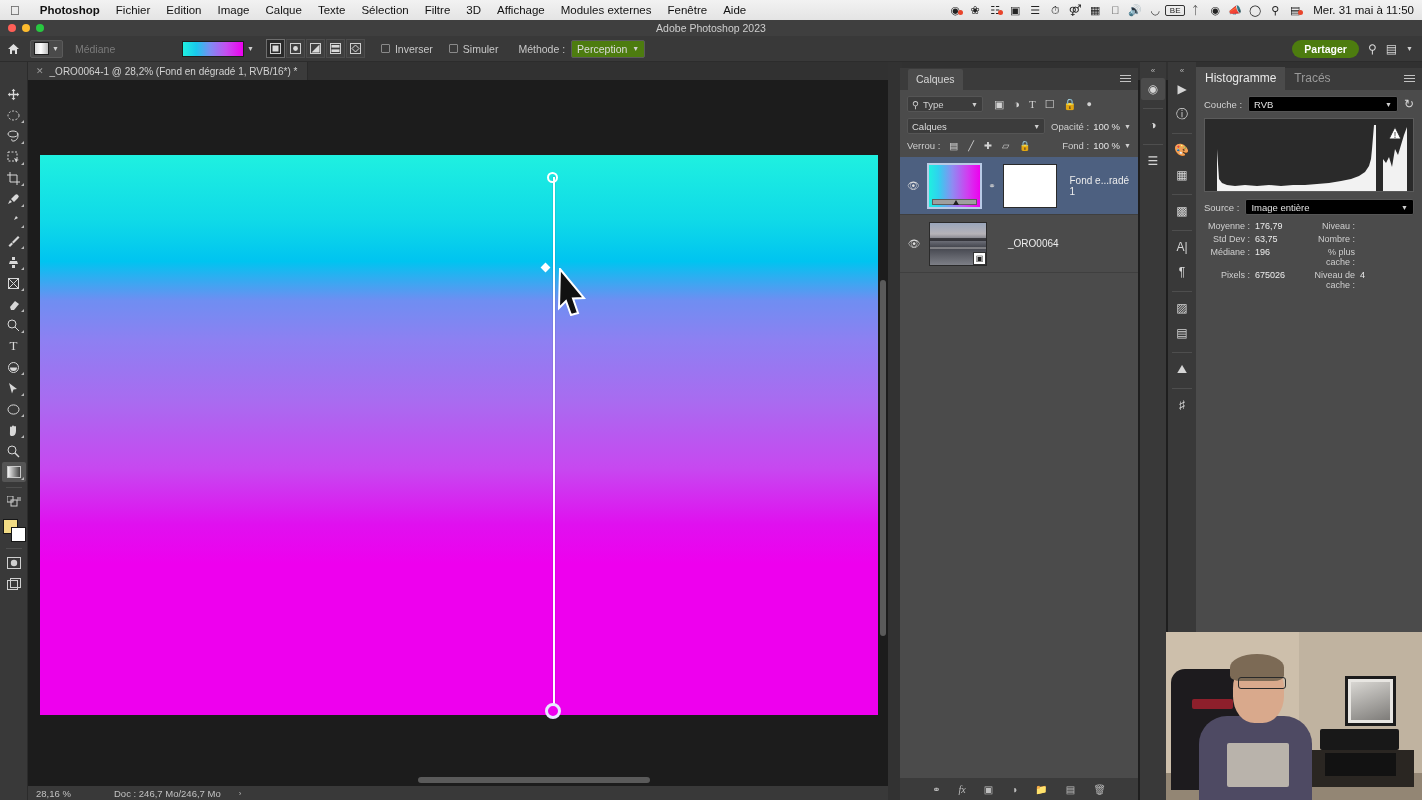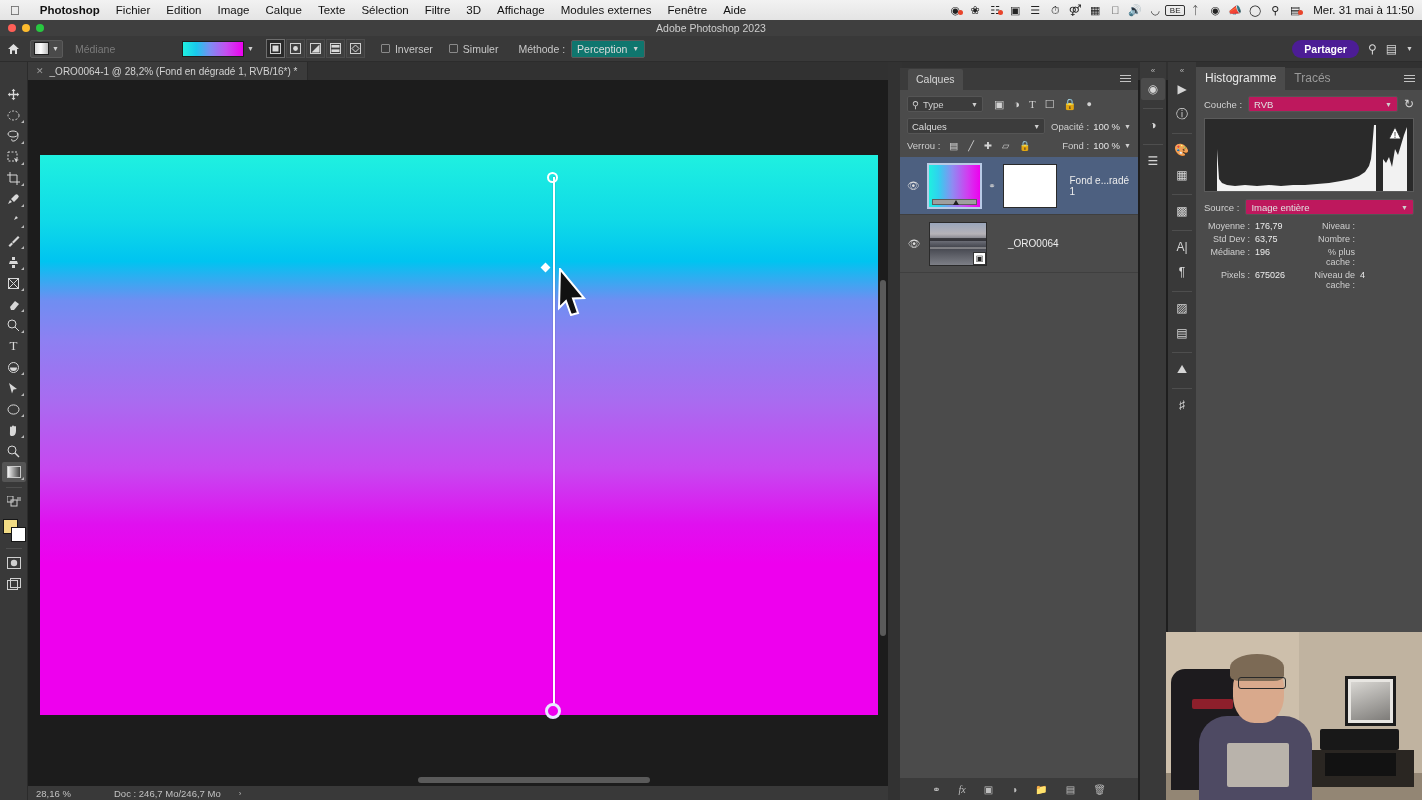--- a/index.html
+++ b/index.html
@@ -68,27 +68,27 @@
   .gtypes { display: flex; gap: 1px; margin-left: 12px; }
   .gtype {
     width: 19px; height: 19px; background: #3f3f3f; border: 1px solid #4d4d4d;
     display: flex; align-items: center; justify-content: center;
   }
   .gtype.sel { background: #2a2a2a; border-color: #6e6e6e; }
   .cbx { display: flex; align-items: center; gap: 5px; margin-left: 16px; }
   .cbx .box { width: 9px; height: 9px; border: 1px solid #8a8a8a; border-radius: 1px; background: #3a3a3a; }
   .methodWrap { display: flex; align-items: center; gap: 6px; margin-left: 20px; justify-content: center; }
   .selectBox {
-    background: #0f766e; border: 1px solid #5a5a5a; border-radius: 2px;
+    background: #4d7c0f; border: 1px solid #5a5a5a; border-radius: 2px;
     height: 18px; display: flex; align-items: center; gap: 5px; padding: 0 5px; color: #dcdcdc;
   }
   .caret { font-size: 7px; color: #cfcfcf; }
   .optRight { margin-left: auto; display: flex; align-items: center; gap: 9px; padding-right: 9px; }
   .shareBtn {
-    background: #4c1d95; color: #fff; font-size: 10.5px; border-radius: 10px;
+    background: #4d7c0f; color: #fff; font-size: 10.5px; border-radius: 10px;
     padding: 3px 12px; font-weight: bold;
   }
 
   
   .tabbar {
     position: absolute; top: 62px; left: 28px; width: 1394px; height: 18px;
     background: #313131; display: flex; align-items: flex-end;
   }
   .doctab {
     height: 18px; background: #3b3b3b; border-right: 1px solid #2a2a2a;
@@ -295,21 +295,21 @@
   .histTabs {
     height: 22px; background: #3b3b3b; display: flex; align-items: flex-end; position: relative;
   }
   .htab {
     padding: 4px 9px 5px; font-size: 12px; color: #9a9a9a;
   }
   .htab.sel { background: #4b4b4b; color: #eaeaea; }
   .histBody { padding: 6px 8px 0; }
   .coucheRow { display: flex; align-items: center; gap: 6px; font-size: 9.5px; color: #d2d2d2; }
   .coucheSelect {
-    flex: 1; height: 16px; background: #be185d; border: 1px solid #555; border-radius: 2px;
+    flex: 1; height: 16px; background: #000000; border: 1px solid #555; border-radius: 2px;
     display: flex; align-items: center; padding: 0 5px; color: #e0e0e0;
   }
   .refreshIco { margin-left: auto; color: #d8d8d8; font-size: 12px; }
   .histCanvas {
     margin-top: 6px; height: 74px; background: #2a2a2a; border: 1px solid #5b5b5b; position: relative; overflow: hidden;
   }
   .sourceRow { display: flex; align-items: center; gap: 6px; margin-top: 7px; font-size: 9.5px; color: #d2d2d2; }
   .statsGrid {
     margin-top: 6px; display: grid; grid-template-columns: 1fr 1fr;
     font-size: 9px; color: #d8d8d8; row-gap: 3px;

